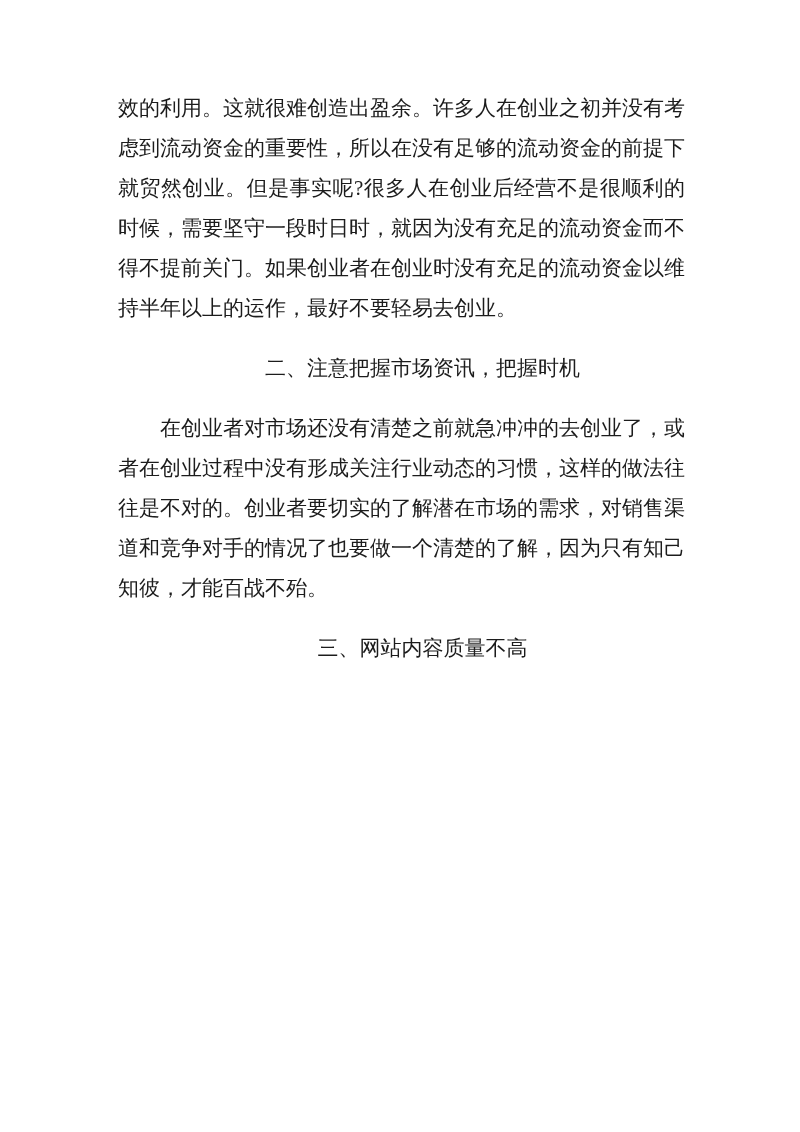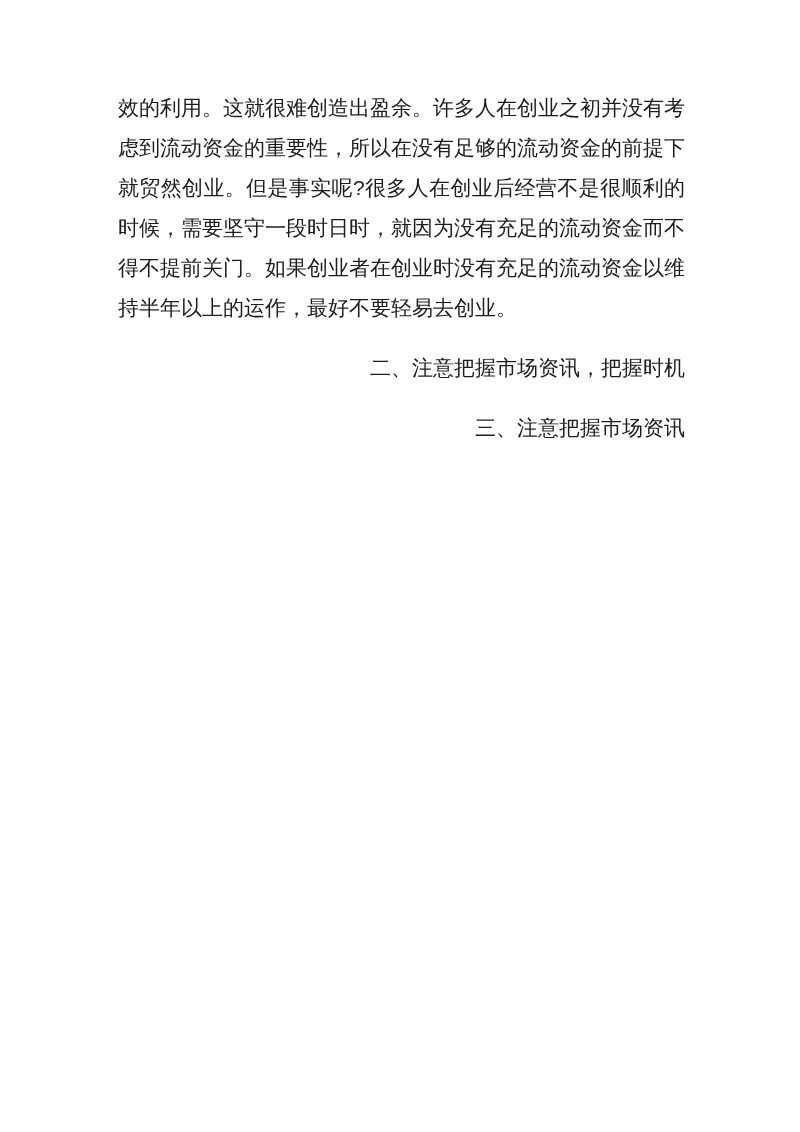--- a/index.html
+++ b/index.html
@@ -11,40 +11,41 @@
     width: 800px;
     height: 1132px;
     position: relative;
     overflow: hidden;
   }
   .page-content {
     position: absolute;
     left: 118px;
     top: 88px;
     width: 567px;
-    font-family: Liberation Sans, sans-serif;
+    font-family: Liberation Serif, serif;
     font-size: 21px;
     line-height: 40px;
     color: #1c1c1c;
     text-align: justify;
     text-justify: inter-ideograph;
   }
   .page-content p {
     margin: 0;
     text-indent: 2em;
     word-break: break-all;
   }
   .page-content p.continuation {
     text-indent: 0;
   }
   .page-content p.heading {
     margin: 20px 0;
-    text-align: right;
+    text-align: center;
   }
 </style>
 </head>
 <body>
 
 <div class="page-content">
   <p class="continuation">效的利用。这就很难创造出盈余。许多人在创业之初并没有考虑到流动资金的重要性，所以在没有足够的流动资金的前提下就贸然创业。但是事实呢?很多人在创业后经营不是很顺利的时候，需要坚守一段时日时，就因为没有充足的流动资金而不得不提前关门。如果创业者在创业时没有充足的流动资金以维持半年以上的运作，最好不要轻易去创业。</p>
   <p class="heading">二、注意把握市场资讯，把握时机</p>
-  <p class="heading">三、注意把握市场资讯</p>
+  <p>在创业者对市场还没有清楚之前就急冲冲的去创业了，或者在创业过程中没有形成关注行业动态的习惯，这样的做法往往是不对的。创业者要切实的了解潜在市场的需求，对销售渠道和竞争对手的情况了也要做一个清楚的了解，因为只有知己知彼，才能百战不殆。</p>
+  <p class="heading">三、网站内容质量不高</p>
 </div>
 
 </body></html>

